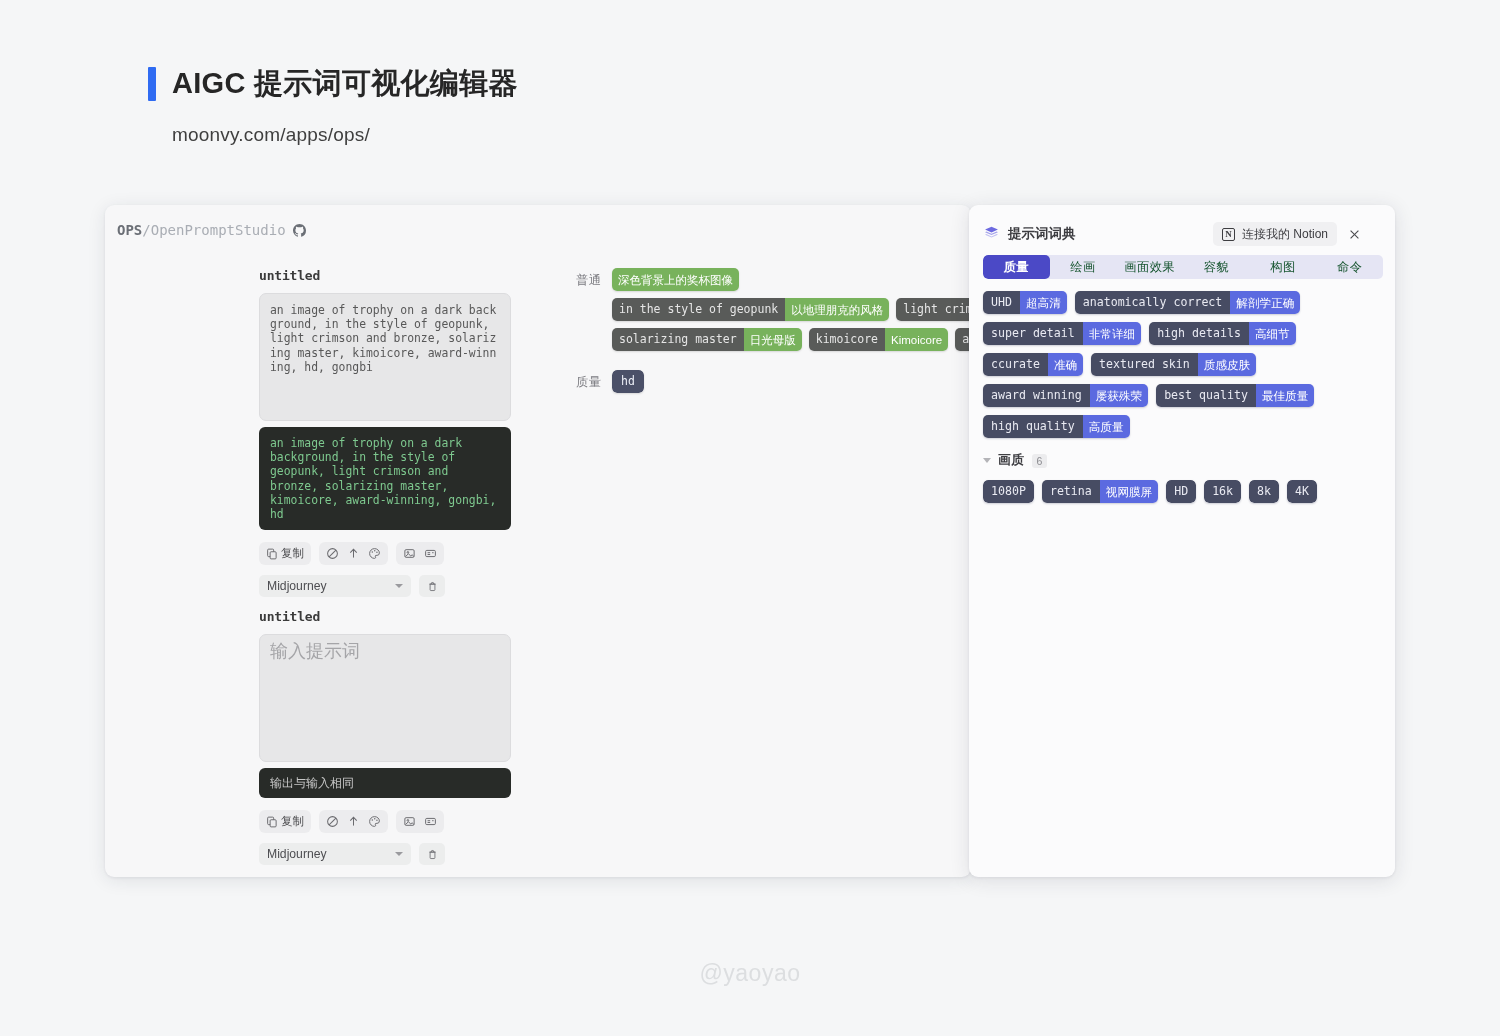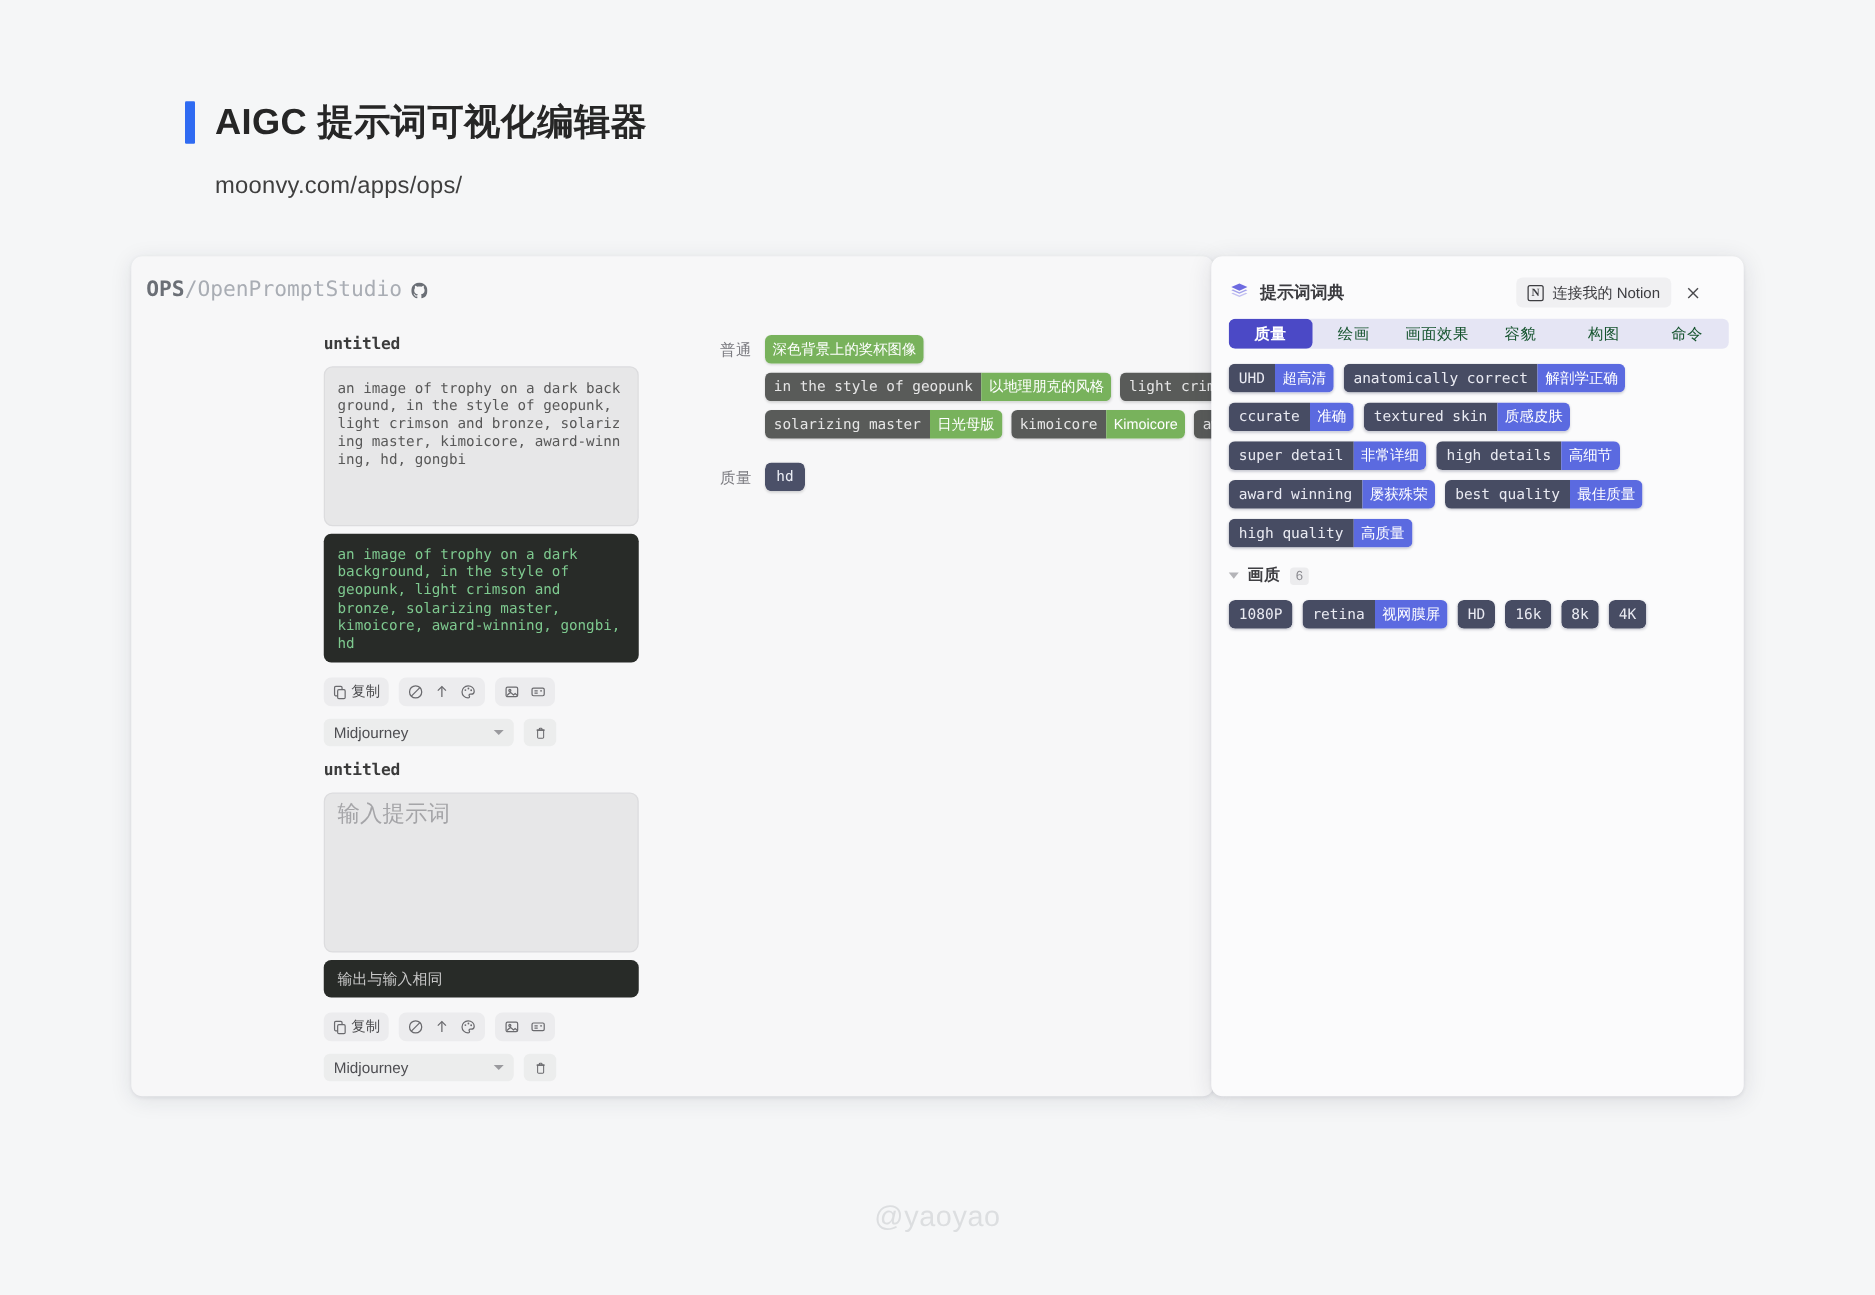--- a/index.html
+++ b/index.html
@@ -5,21 +5,21 @@
   * { box-sizing: border-box; margin: 0; padding: 0; }
   html, body {
     width: 1500px; height: 1036px;
     background: #f5f6f7;
     font-family: "Liberation Sans", sans-serif;
     overflow: hidden;
   }
   .page { position: relative; width: 1500px; height: 1036px; }
 
   
-  .heading { position: absolute; left: 148px; top: 78px; }
+  .heading { position: absolute; left: 148px; top: 64px; }
   .heading-row { display: flex; align-items: center; gap: 16px; }
   .accent-bar { width: 8px; height: 34px; background: #2f6bf2; border-radius: 1px; }
   .heading-title {
     font-size: 29px; font-weight: bold; color: #262626; letter-spacing: .3px;
     font-family: "Liberation Sans", sans-serif;
   }
   .heading-sub {
     margin-top: 20px; margin-left: 24px;
     font-size: 19px; color: #3f3f3f; letter-spacing: .2px;
   }
@@ -30,21 +30,21 @@
     width: 866px; height: 672px;
     background: #f7f7f8;
     border-radius: 9px;
     box-shadow: 0 3px 18px rgba(30,35,60,.10), 0 1px 3px rgba(30,35,60,.07);
     overflow: hidden;
   }
   .app-brand {
     position: absolute; left: 12px; top: 17px;
     display: flex; align-items: center; gap: 0;
     font-family: "DejaVu Sans Mono", monospace;
-    font-size: 17px;
+    font-size: 14px;
   }
   .brand-ops { color: #6b6f76; font-weight: bold; }
   .brand-rest { color: #a9adb4; }
   .gh-icon { margin-left: 7px; display: inline-flex; }
 
   
   .card { position: absolute; width: 252px; }
   .card-title {
     font-family: "DejaVu Sans Mono", monospace;
     font-size: 13px; font-weight: bold; color: #3b3b3b; letter-spacing: -.2px;
@@ -456,36 +456,36 @@
           <span class="en">UHD</span>
           <span class="zh">超高清</span>
         </span>
         <span class="dchip">
           <span class="en">anatomically correct</span>
           <span class="zh">解剖学正确</span>
         </span>
       </div>
       <div class="dict-line">
         <span class="dchip">
+          <span class="en">super detail</span>
+          <span class="zh">非常详细</span>
+        </span>
+        <span class="dchip">
+          <span class="en">high details</span>
+          <span class="zh">高细节</span>
+        </span>
+      </div>
+      <div class="dict-line">
+        <span class="dchip">
           <span class="en">ccurate</span>
           <span class="zh">准确</span>
         </span>
         <span class="dchip">
           <span class="en">textured skin</span>
           <span class="zh">质感皮肤</span>
-        </span>
-      </div>
-      <div class="dict-line">
-        <span class="dchip">
-          <span class="en">super detail</span>
-          <span class="zh">非常详细</span>
-        </span>
-        <span class="dchip">
-          <span class="en">high details</span>
-          <span class="zh">高细节</span>
         </span>
       </div>
       <div class="dict-line">
         <span class="dchip">
           <span class="en">award winning</span>
           <span class="zh">屡获殊荣</span>
         </span>
         <span class="dchip">
           <span class="en">best quality</span>
           <span class="zh">最佳质量</span>

